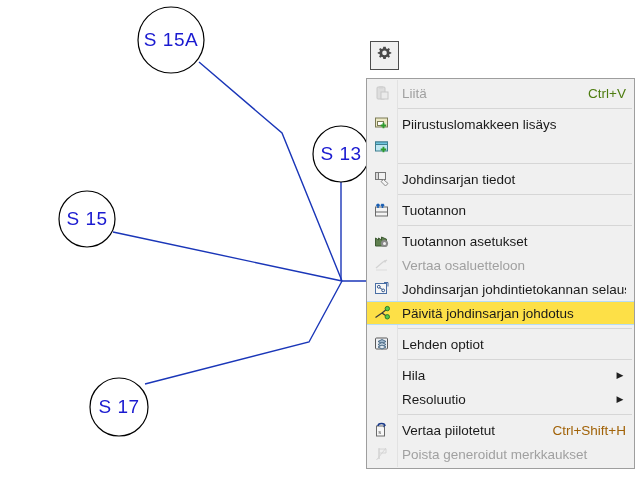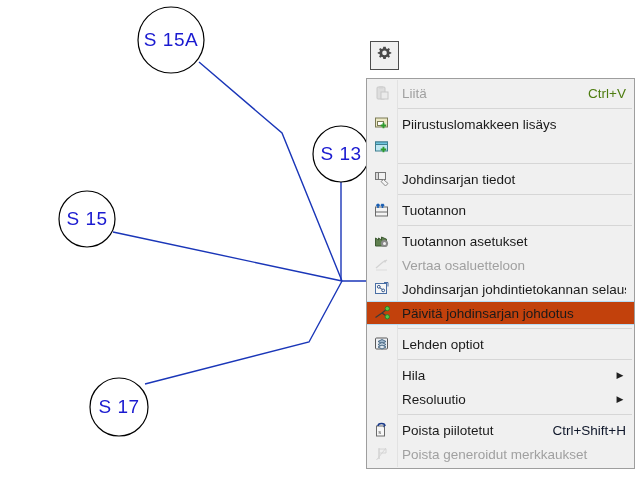--- a/index.html
+++ b/index.html
@@ -76,21 +76,21 @@
   .menu-item {
     position: relative;
     display: flex;
     align-items: center;
     height: 24px;
     padding: 0 8px 0 0;
     cursor: default;
     z-index: 1;
   }
   .menu-item.selected {
-    background: #c2410c;
+    background: #fde047;
     border-top: 1px solid #b6dcf5;
     border-bottom: 1px solid #b6dcf5;
     height: 22px;
   }
   .menu-item.disabled .mi-label { color: #a0a0a0; }
   .menu-item.disabled .mi-shortcut { color: #4d7c0f; }
 
   .mi-icon {
     flex: 0 0 29px;
     width: 29px;
@@ -100,21 +100,21 @@
     justify-content: center;
   }
   .mi-label {
     flex: 1 1 auto;
     padding-left: 6px;
     white-space: nowrap;
     overflow: hidden;
   }
   .mi-shortcut {
     flex: 0 0 auto;
-    color: #0f172a;
+    color: #a16207;
     padding-left: 14px;
     white-space: nowrap;
   }
   .mi-arrow {
     flex: 0 0 auto;
     width: 12px;
     text-align: center;
     font-size: 9px;
     color: #202020;
     line-height: 1;
@@ -300,21 +300,21 @@
     <div class="menu-sep"></div>
     <div class="menu-item">
       <span class="mi-icon">
         <svg width="16" height="16" viewBox="0 0 16 16" aria-hidden="true">
           <rect x="2.5" y="4" width="8" height="10" fill="#f7f7f7" stroke="#6a6a6a"></rect>
           <text x="4.2" y="12" font-size="6" fill="#5a5a5a" font-family="Liberation Sans, sans-serif">s</text>
           <path d="M4 4 C4 0.5, 11 0.5, 11 4" fill="none" stroke="#1a3a8a" stroke-width="1.5"></path>
           <path d="M11 4 l-1.8 -0.6 l0.4 2.2 z" fill="#1a3a8a"></path>
         </svg>
       </span>
-      <span class="mi-label">Poista piilotetut</span>
+      <span class="mi-label">Vertaa piilotetut</span>
       <span class="mi-shortcut">Ctrl+Shift+H</span>
     </div>
     <div class="menu-item disabled">
       <span class="mi-icon" style="opacity: 0.45;">
         <svg width="16" height="16" viewBox="0 0 16 16" aria-hidden="true">
           <path d="M5 13 V3 h7 v4 h-7" fill="#efefef" stroke="#b4b4b4"></path>
           <line x1="5" y1="13" x2="5" y2="2" stroke="#b4b4b4" stroke-width="1.3"></line>
           <line x1="2.5" y1="14" x2="12" y2="2" stroke="#b4b4b4"></line>
         </svg>
       </span>

